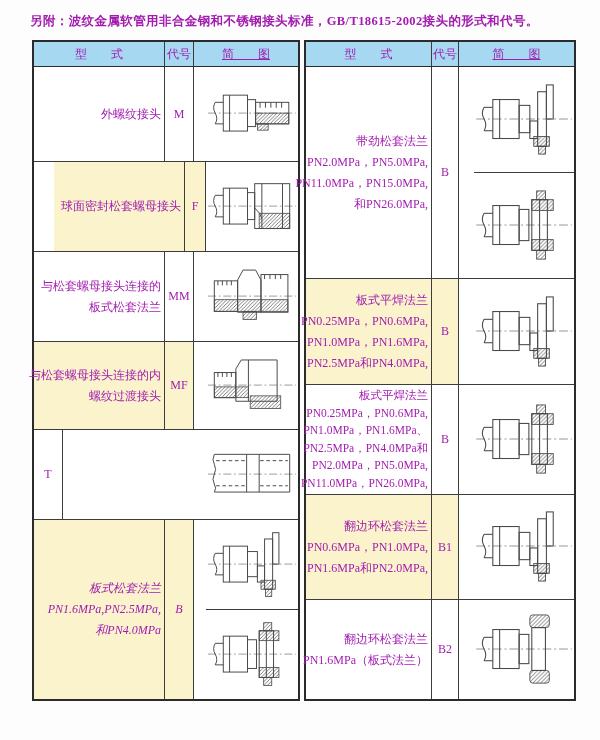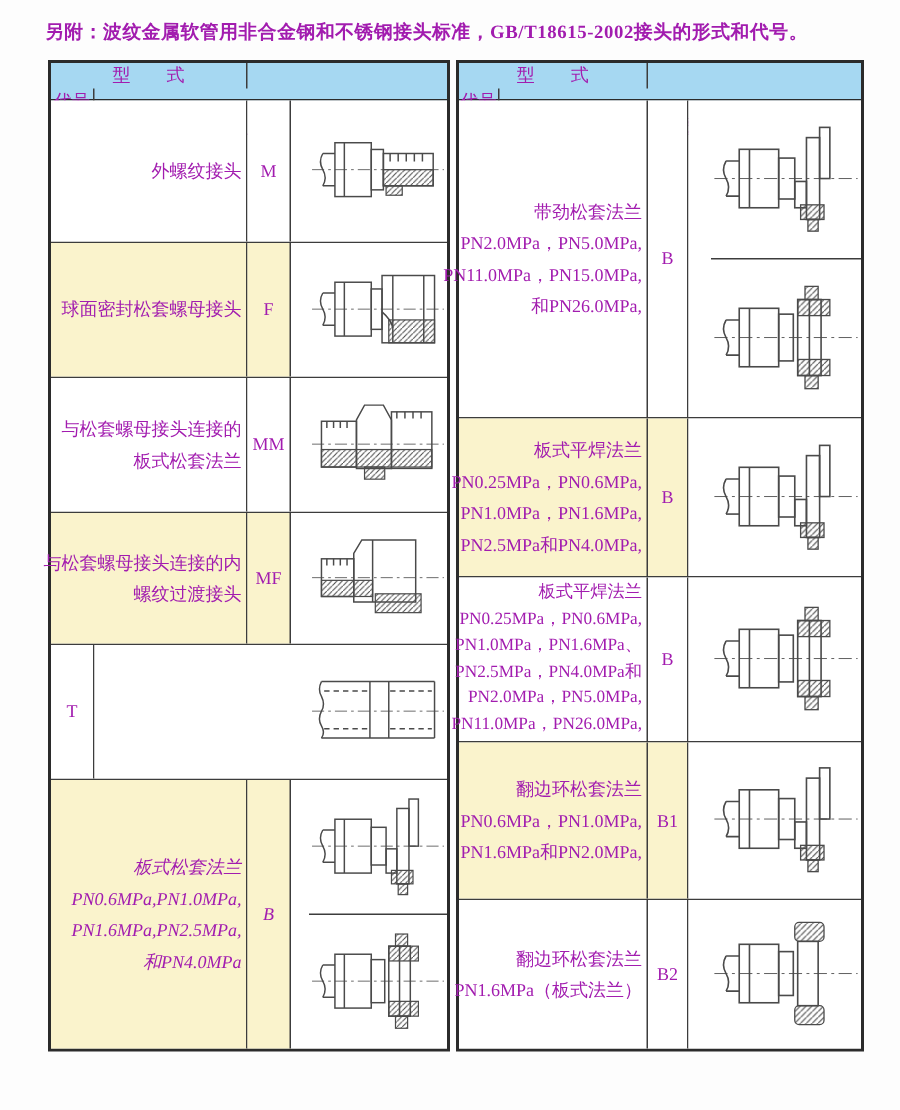--- a/index.html
+++ b/index.html
@@ -5,21 +5,21 @@
   html,body{margin:0;padding:0;background:#ffffff;}
   .page{position:relative;width:600px;height:740px;background:#fdfdfd;overflow:hidden;
         font-family:"Liberation Serif", serif;color:#a21caf;}
   .title{position:absolute;left:30px;top:13px;font-size:12.5px;font-weight:bold;
          letter-spacing:0.4px;white-space:pre;}
   .tables{position:absolute;left:32px;top:40px;display:flex;gap:4px;}
   .tbl{border:2px solid var(--outer);background:#ffffff;}
   .tbl.lt{width:264px;}
   .tbl.rt{width:268px;}
   .hdr{display:flex;height:25px;background:var(--hdr);border-bottom:1.6px solid var(--outer);
-       font-size:12px;box-sizing:border-box;flex-direction:column;}
+       font-size:12px;box-sizing:border-box;}
   .hc{display:flex;align-items:center;justify-content:center;border-right:1.3px solid var(--bd);
       box-sizing:border-box;white-space:pre;}
   .hc:last-child{border-right:none;text-decoration:underline;}
   .lt .c-type{width:131px;} .lt .c-code{width:29px;} .lt .c-diag{flex:1;}
   .rt .c-type{width:126px;} .rt .c-code{width:27px;} .rt .c-diag{flex:1;}
   .row{display:flex;border-top:1.2px solid var(--bd);box-sizing:border-box;}
   .row:first-of-type{border-top:none;}
   .cell{border-right:1.3px solid var(--bd);box-sizing:border-box;background:#fff;align-items:flex-end;}
   .type{display:flex;flex-direction:column;justify-content:center;
         padding:3px 3px 3px 7px;font-size:12px;line-height:21px;}
@@ -67,21 +67,21 @@
                   <rect x="45" y="23" width="9" height="30" stroke="#4a4a4a" stroke-width="1.1" fill="none"></rect>
                   <rect x="54" y="26" width="37" height="24" stroke="#4a4a4a" stroke-width="1.1" fill="none"></rect>
     <path d="M59 26 V32 M65 26 V32 M71 26 V32 M77 26 V32 M83 26 V32" stroke="#4a4a4a" stroke-width="1.1" fill="none"></path>
                   <rect x="54" y="38" width="37" height="12" rx="0" fill="url(#hp)" stroke="#4a4a4a" stroke-width="0.9"></rect>
                   <rect x="56" y="50" width="12" height="7" rx="0" fill="url(#hp)" stroke="#4a4a4a" stroke-width="0.9"></rect>
                   <line x1="1" y1="38" x2="99" y2="38" stroke="#4a4a4a" stroke-width="0.6" stroke-dasharray="9 3 2 3"></line>
                 </svg>
               </div>
             </div>
           </div>
-          <div class="row" style="height: 90px;">
+          <div class="row" style="height: 90px; padding-left: 20px;">
             <div class="cell type c-type hl">
               <p>球面密封松套螺母接头</p>
             </div>
             <div class="cell code c-code hl">F</div>
             <div class="cell diag c-diag">
               <div class="dhalf">
                 <svg viewBox="0 0 100 78" width="92" height="70">
                   <defs>
                     <pattern id="hp" width="4" height="4" patternUnits="userSpaceOnUse">
 <path d="M0 4 L4 0" stroke="#4a4a4a" stroke-width="0.8"></path>
@@ -175,21 +175,20 @@
     <line x1="59" y1="23" x2="90" y2="23" stroke="#4a4a4a" stroke-width="1.1" fill="none" stroke-dasharray="4 3"></line>
     <line x1="59" y1="51" x2="90" y2="51" stroke="#4a4a4a" stroke-width="1.1" fill="none" stroke-dasharray="4 3"></line>
                   <line x1="1" y1="38" x2="99" y2="38" stroke="#4a4a4a" stroke-width="0.6" stroke-dasharray="9 3 2 3"></line>
                 </svg>
               </div>
             </div>
           </div>
           <div class="row" style="height: 180px; font-style: italic;">
             <div class="cell type c-type hl">
               <p>板式松套法兰</p>
-              <p>PN0.6MPa,PN1.0MPa,</p>
               <p>PN1.6MPa,PN2.5MPa,</p>
               <p>和PN4.0MPa</p>
             </div>
             <div class="cell code c-code hl">B</div>
             <div class="cell diag c-diag">
               <div class="dhalf">
                 <svg viewBox="0 0 100 78" width="92" height="70">
                   <defs>
                     <pattern id="hp" width="4" height="4" patternUnits="userSpaceOnUse">
 <path d="M0 4 L4 0" stroke="#4a4a4a" stroke-width="0.8"></path>

